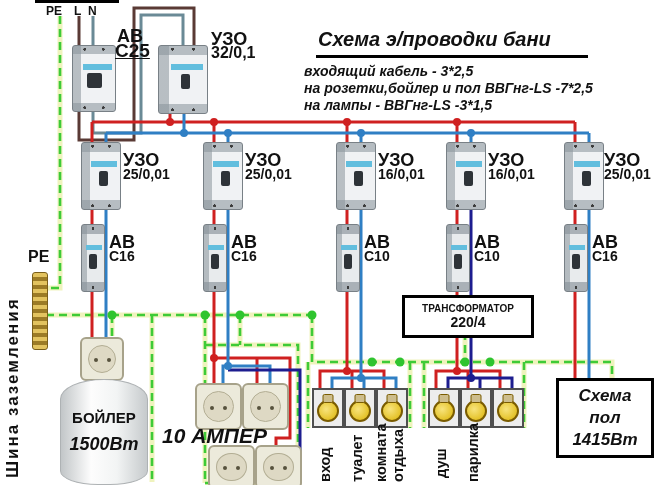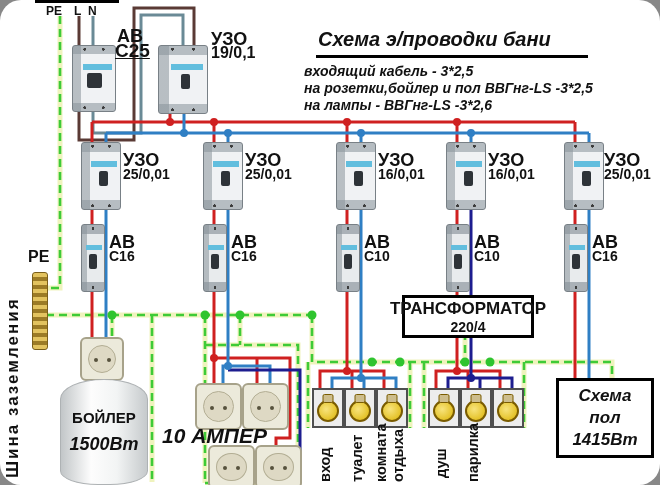--- a/index.html
+++ b/index.html
@@ -1,17 +1,17 @@
 <!DOCTYPE html>
 <html style="--phase: #cf2020; --neutral: #2f7fc4; --neutral_12v: #1d1d8f; --pe_green: #3ecb37; --incoming_phase: #5a3a35; --incoming_neutral: #6a8a96;"><head>
 <meta charset="utf-8">
 <style>
   html,body{margin:0;padding:0;background:#888;}
   #stage{position:relative;width:660px;height:485px;background:#ffffff;overflow:hidden;
-         font-family:"Liberation Sans","DejaVu Sans",sans-serif;color:#111;border-radius:21px;}
+         font-family:"Liberation Sans","DejaVu Sans",sans-serif;color:#111;}
   .abs{position:absolute;}
   svg#wires{position:absolute;left:0;top:0;z-index:1;}
   .g-under{fill:none;stroke:#eff3bd;stroke-width:5;}
   .g-dash{fill:none;stroke:var(--pe_green);stroke-width:2.6;stroke-dasharray:8 5;}
   .w-red{fill:none;stroke:var(--phase);stroke-width:3;}
   .w-blue{fill:none;stroke:var(--neutral);stroke-width:3;}
   .w-navy{fill:none;stroke:var(--neutral_12v);stroke-width:3;}
   .w-brown{fill:none;stroke:var(--incoming_phase);stroke-width:3;}
   .w-slate{fill:none;stroke:var(--incoming_neutral);stroke-width:3;}
   .dot-red{fill:var(--phase);}  .dot-blue{fill:var(--neutral);}
@@ -48,21 +48,21 @@
       width:9px;height:7px;background:#cdbd8d;border:1px solid #7a5c00;border-radius:2px;}
 
   .boiler{position:absolute;z-index:3;display:flex;flex-direction:column;align-items:center;justify-content:center;gap:8px;
       border-radius:44px 44px 38px 38px / 20px 20px 14px 14px;border:1px solid #aeb2b4;
       background:linear-gradient(90deg,#c2c6c8,#fdfdfd 35%,#f2f4f4 65%,#c6cacc);}
   .boiler .b1{font-weight:bold;font-size:15px;}
   .boiler .b2{font-weight:bold;font-style:italic;font-size:18px;}
 
   .blackbox{position:absolute;z-index:4;background:#fff;border:3px solid #000;display:flex;flex-direction:column;
       align-items:center;justify-content:center;text-align:center;}
-  .blackbox .t1{font-weight:bold;font-size:17px;}
+  .blackbox .t1{font-weight:bold;font-size:10px;}
   .blackbox .t2{font-weight:bold;font-size:14px;}
   .warm .t{font-weight:bold;font-style:italic;font-size:17px;line-height:1.28;}
 
   .pebus{position:absolute;z-index:3;background:repeating-linear-gradient(180deg,#e3c35f 0 4px,#9c7b26 4px 8px);
       border:1.5px solid #7a5e19;border-radius:3px;}
 
   .lbl{position:absolute;z-index:5;white-space:nowrap;}
   .b12{font-weight:bold;font-size:12px;}
   .b13{font-weight:bold;font-size:18px;}
   .b15{font-weight:bold;font-size:14px;}
@@ -137,27 +137,27 @@
     <span class="lever wide"></span>
   </div>
   <div class="lbl b13" style="left:117px;top:26px;">АВ</div>
   <div class="lbl c25" style="left:115px;top:40px;text-decoration:underline;">C25</div>
 
   <div class="device rcd" style="left:158px;top:45px;width:48px;height:67px;">
     <span class="stripe"></span>
     <span class="lever"></span>
   </div>
   <div class="lbl b13" style="left:211px;top:29px;">УЗО</div>
-  <div class="lbl b16" style="left:211px;top:44px;">19/0,1</div>
+  <div class="lbl b16" style="left:211px;top:44px;">32/0,1</div>
 
   <div class="lbl title" style="left:318px;top:28px;">Схема э/проводки бани</div>
   <div class="rule" style="left:316px;top:55px;width:272px;"></div>
   <div class="note" style="left:304px;top:63px;">входящий кабель - 3*2,5</div>
-  <div class="note" style="left:304px;top:80px;">на розетки,бойлер и пол ВВГнг-LS -3*2,5</div>
-  <div class="note" style="left:304px;top:97px;">на лампы - ВВГнг-LS -3*2,6</div>
+  <div class="note" style="left:304px;top:80px;">на розетки,бойлер и пол ВВГнг-LS -7*2,5</div>
+  <div class="note" style="left:304px;top:97px;">на лампы - ВВГнг-LS -3*1,5</div>
 
   <div class="device rcd" style="left:81px;top:142px;width:38px;height:66px;">
       <span class="stripe"></span>
       <span class="lever"></span>
     </div>
   <div class="device rcd" style="left:203px;top:142px;width:38px;height:66px;">
       <span class="stripe"></span>
       <span class="lever"></span>
     </div>
   <div class="device rcd" style="left:336px;top:142px;width:38px;height:66px;">

